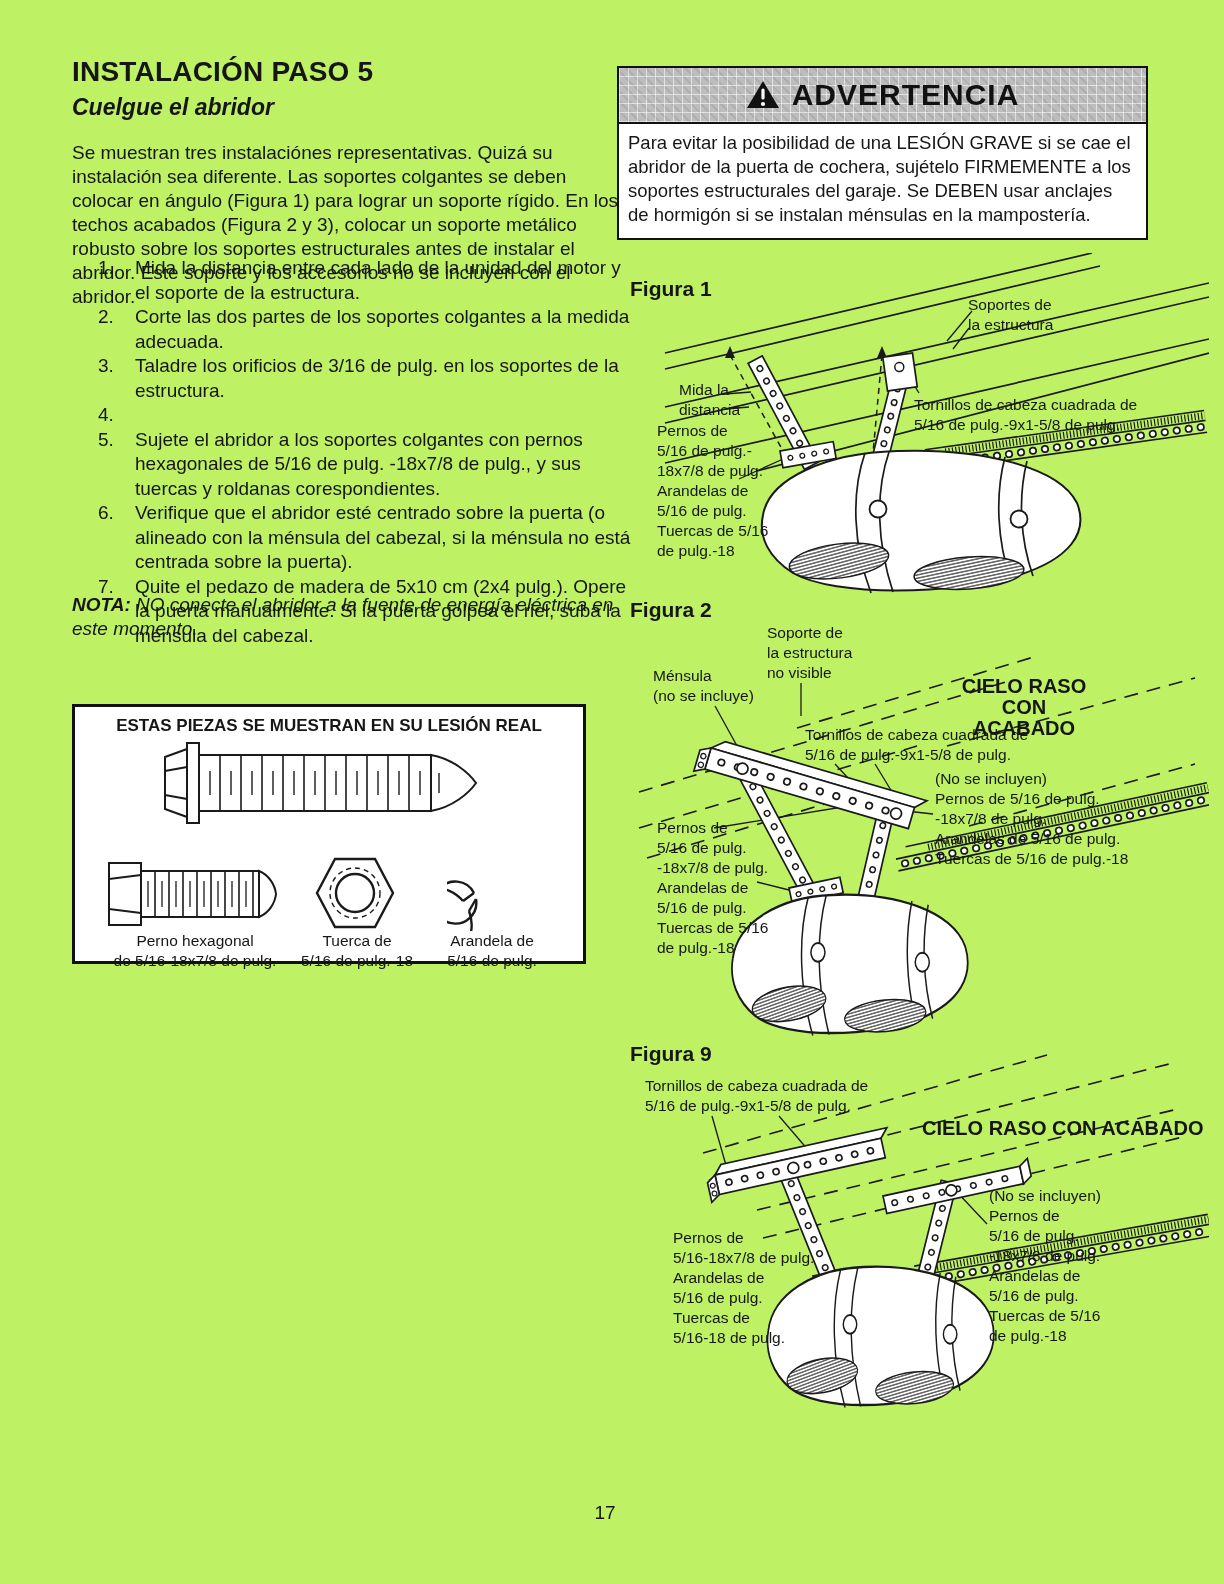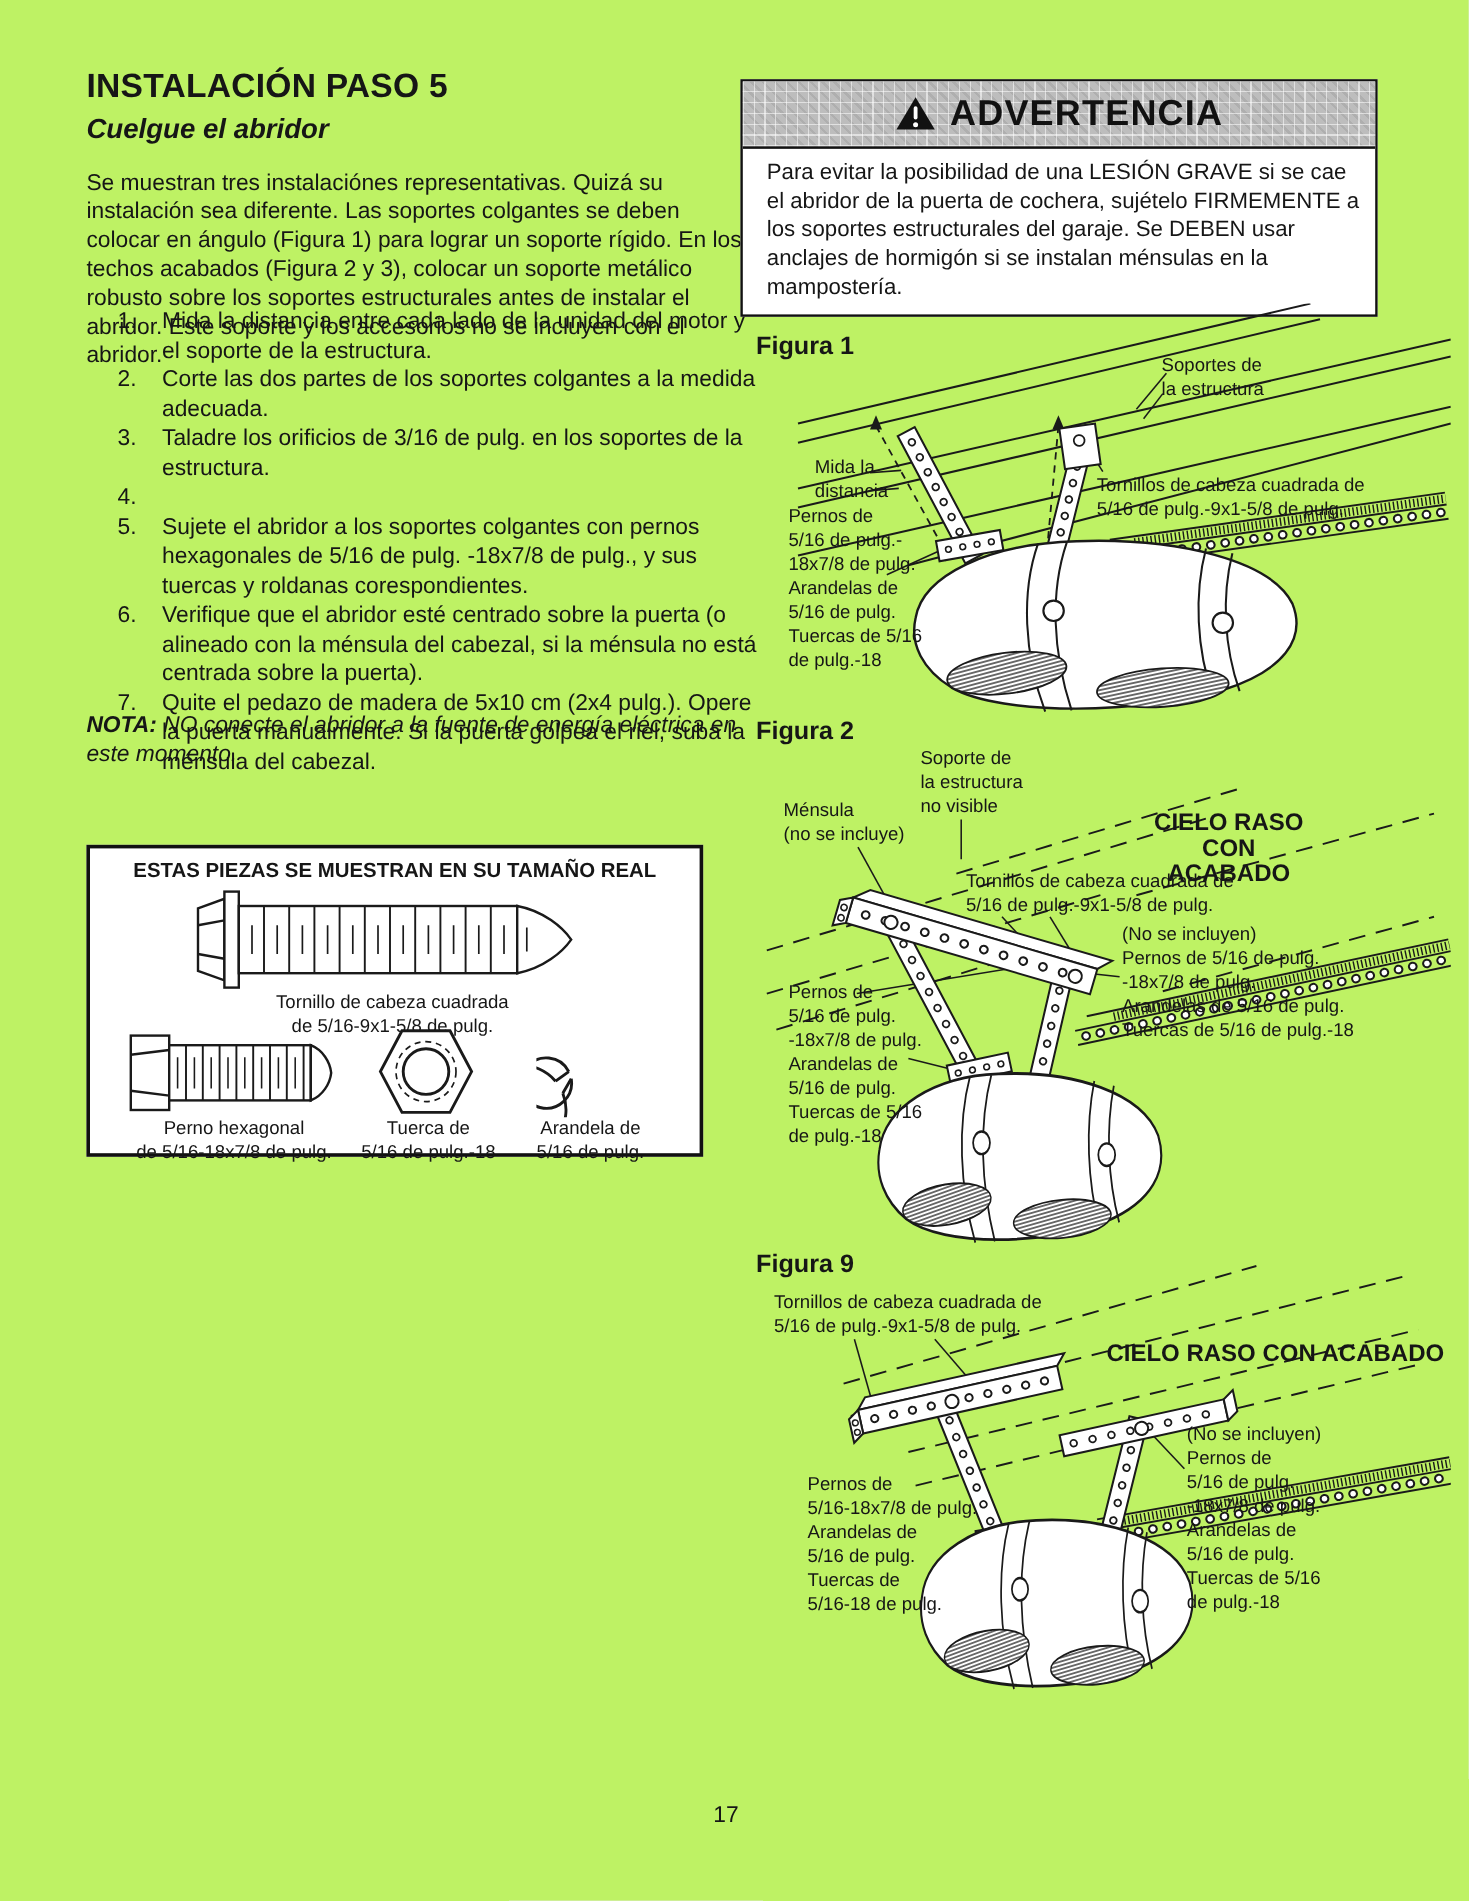--- a/index.html
+++ b/index.html
@@ -36,21 +36,21 @@
   
   .warning-box{position:absolute;left:617px;top:66px;width:531px;border:2.5px solid #111;
                box-sizing:border-box;background:#fff;}
   .warn-header{height:54px;display:flex;align-items:center;justify-content:center;gap:12px;
                border-bottom:2.5px solid #111;background-color:#bdbdbd;
                background-image:
                  repeating-linear-gradient(0deg, rgba(255,255,255,.55) 0 1px, transparent 1px 9px),
                  repeating-linear-gradient(90deg, rgba(255,255,255,.55) 0 1px, transparent 1px 9px),
                  repeating-linear-gradient(45deg, rgba(110,110,110,.18) 0 2px, transparent 2px 7px);}
   .warn-title{font-size:30px;font-weight:900;letter-spacing:1px;color:#111;}
-  .warn-body{padding:7px 9px 11px 9px;font-size:18.5px;line-height:24px;margin-left:11px;}
+  .warn-body{padding:7px 9px 11px 9px;font-size:18.5px;line-height:24px;}
 
   
   .fig{position:absolute;}
   .fig1{left:617px;top:253px;width:592px;height:343px;}
   .fig2{left:617px;top:596px;width:592px;height:442px;}
   .fig3{left:617px;top:1038px;width:592px;height:402px;}
   .fig svg.diagram{position:absolute;left:0;top:0;}
   .fig-title{position:absolute;font-size:21px;font-weight:bold;}
   .f1-title{left:13px;top:24px;} .f2-title{left:13px;top:2px;} .f3-title{left:13px;top:4px;}
   .flabel{position:absolute;font-size:15.5px;line-height:20px;white-space:pre-line;}
@@ -119,21 +119,21 @@
       </li>
     <li class="step">
         <span class="step-n">7.</span>
         <span class="step-t">Quite el pedazo de madera de 5x10 cm (2x4 pulg.). Opere la puerta manualmente. Si la puerta golpea el riel, suba la ménsula del cabezal.</span>
       </li>
   </ol>
 
   <p class="nota"><b>NOTA:</b><span> NO conecte el abridor a la fuente de energía eléctrica en este momento.</span></p>
 
   <div class="parts-box">
-    <div class="pb-title">ESTAS PIEZAS SE MUESTRAN EN SU TAMAÑO REAL</div>
+    <div class="pb-title">ESTAS PIEZAS SE MUESTRAN EN SU LESIÓN REAL</div>
 
     <svg class="pb-svg pb-lag" width="318" height="84" viewBox="0 0 318 84">
       <g stroke="#1a1a1a" stroke-width="2" fill="#fff">
         <path d="M4,16 L26,8 L26,76 L4,68 Z"></path>
         <line x1="4" y1="30" x2="26" y2="26"></line>
         <line x1="4" y1="54" x2="26" y2="58"></line>
         <rect x="26" y="2" width="12" height="80"></rect>
         <rect x="38" y="14" width="232" height="56"></rect>
         <path d="M270,14 C292,18 308,32 315,42 C308,52 292,66 270,70 Z"></path>
       </g>
@@ -157,22 +157,20 @@
         <line x1="133" y1="30" x2="133" y2="54"></line>
           <line x1="154" y1="30" x2="154" y2="54"></line>
         <line x1="175" y1="30" x2="175" y2="54"></line>
           <line x1="196" y1="30" x2="196" y2="54"></line>
         <line x1="217" y1="30" x2="217" y2="54"></line>
           <line x1="238" y1="30" x2="238" y2="54"></line>
         <line x1="259" y1="30" x2="259" y2="54"></line>
           <line x1="278" y1="32" x2="278" y2="52"></line>
       </g>
     </svg>
-    <div class="pb-label pb-lag-label">Tornillo de cabeza cuadrada
-de 5/16-9x1-5/8 de pulg.</div>
 
     <svg class="pb-svg pb-bolt" width="172" height="74" viewBox="0 0 172 74">
       <g stroke="#1a1a1a" stroke-width="2" fill="#fff">
         <rect x="2" y="6" width="32" height="62"></rect>
         <path d="M2,22 L34,18 M2,52 L34,56" fill="none"></path>
         <rect x="34" y="14" width="118" height="46"></rect>
         <path d="M152,14 C162,18 168,28 169,37 C168,46 162,56 152,60 Z"></path>
       </g>
       <g stroke="#1a1a1a" stroke-width="1.6">
         <line x1="48" y1="14" x2="48" y2="60"></line>

